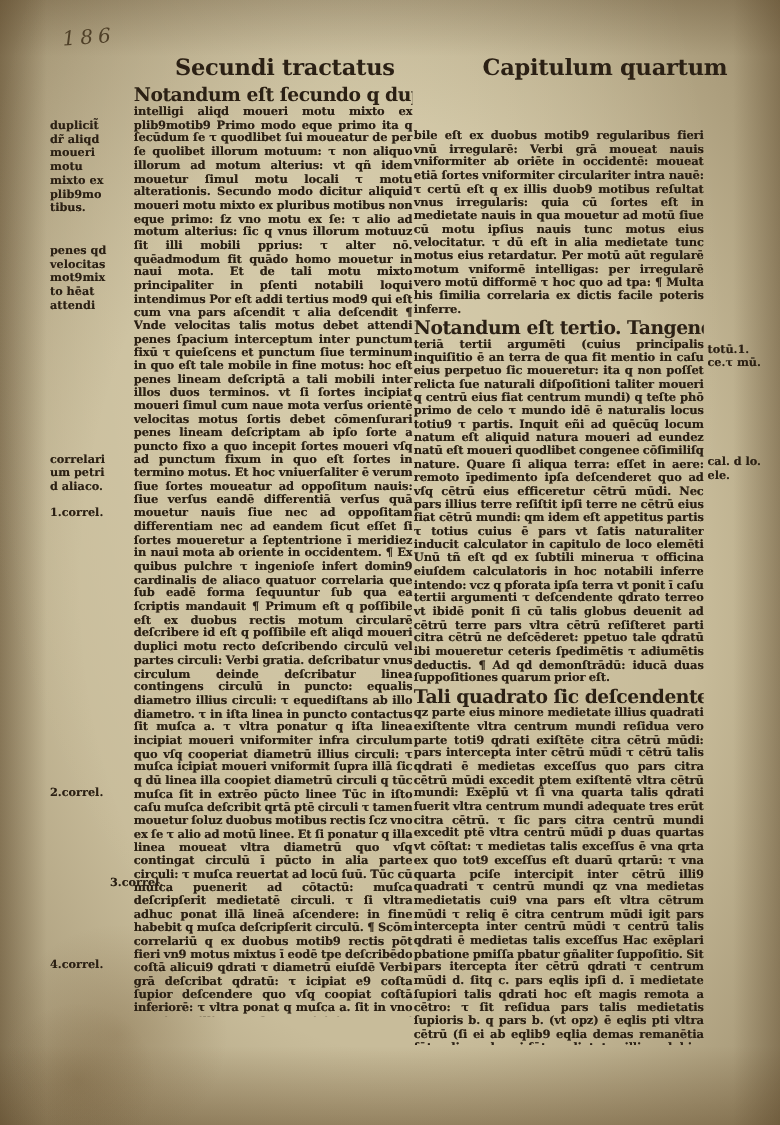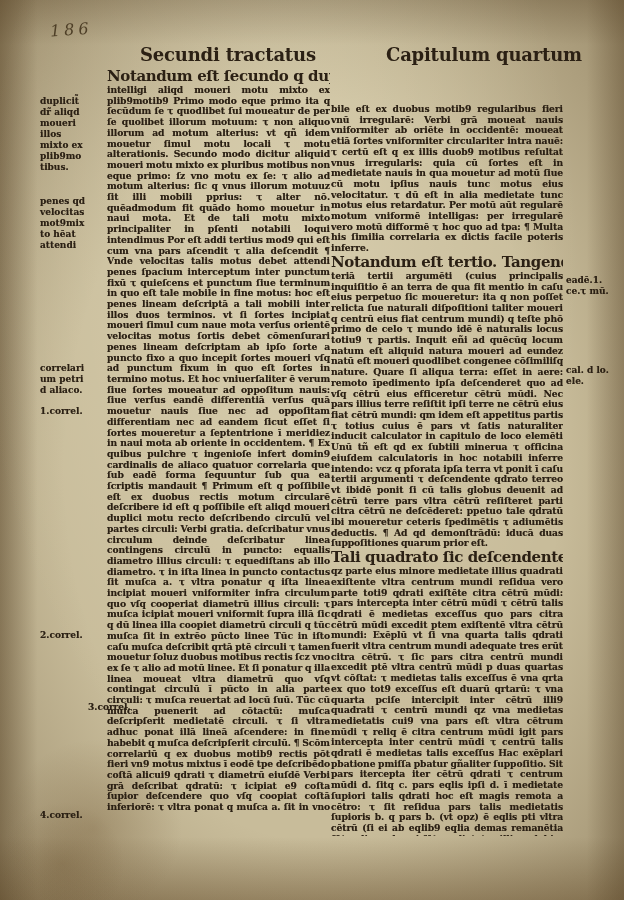--- a/index.html
+++ b/index.html
@@ -71,35 +71,35 @@
     <p class="body-text">bile eſt ex duobus motib9 regularibus fieri vnū irregularē: Verbi grā moueat nauis vniformiter ab oriēte in occidentē: moueat etiā ſortes vniformiter circulariter intra nauē: τ certū eſt q ex illis duob9 motibus reſultat vnus irregularis: quia cū ſortes eſt in medietate nauis in qua mouetur ad motū ſiue cū motu ipſius nauis tunc motus eius velocitatur. τ dū eſt in alia medietate tunc motus eius retardatur. Per motū aūt regularē motum vniformē intelligas: per irregularē vero motū difformē τ hoc quo ad tpa: ¶ Multa his ſimilia correlaria ex dictis facile poteris inferre.</p>
     <p class="incipit">Notandum eſt tertio. Tangendo ma</p>
     <p class="body-text">teriā tertii argumēti (cuius principalis inquiſitio ē an terra de qua fit mentio in caſu eius perpetuo ſic moueretur: ita q non poſſet relicta ſue naturali diſpoſitioni taliter moueri q centrū eius fiat centrum mundi) q teſte phō primo de celo τ mundo idē ē naturalis locus totiu9 τ partis. Inquit eñi ad quēcūq locum natum eſt aliquid natura moueri ad eundez natū eſt moueri quodlibet congenee cōſimiliſq nature. Quare ſi aliqua terra: eſſet in aere: remoto īpedimento ipſa deſcenderet quo ad vſq cētrū eius efficeretur cētrū mūdi. Nec pars illius terre reſiſtit ipſi terre ne cētrū eius fiat cētrū mundi: qm idem eſt appetitus partis τ totius cuius ē pars vt ſatis naturaliter inducit calculator in capitulo de loco elemēti Unū tñ eſt qd ex ſubtili minerua τ officina eiuſdem calculatoris in hoc notabili inferre intendo: vcz q pforata ipſa terra vt ponit ī caſu tertii argumenti τ deſcendente qdrato terreo vt ibidē ponit ſi cū talis globus deuenit ad cētrū terre pars vltra cētrū reſiſteret parti citra cētrū ne deſcēderet: ppetuo tale qdratū ibi moueretur ceteris ſpedimētis τ adiumētis deductis. ¶ Ad qd demonſtrādū: iducā duas ſuppoſitiones quarum prior eſt.</p>
     <p class="incipit">Tali quadrato ſic deſcendente: vna=</p>
     <p class="body-text">qz parte eius minore medietate illius quadrati exiſtente vltra centrum mundi reſidua vero parte toti9 qdrati exiſtēte citra cētrū mūdi: pars intercepta inter cētrū mūdi τ cētrū talis qdrati ē medietas exceſſus quo pars citra cētrū mūdi excedit ptem exiſtentē vltra cētrū mundi: Exēplū vt ſi vna quarta talis qdrati fuerit vltra centrum mundi adequate tres erūt citra cētrū. τ ſic pars citra centrū mundi excedit ptē vltra centrū mūdi p duas quartas vt cōſtat: τ medietas talis exceſſus ē vna qrta ex quo tot9 exceſſus eſt duarū qrtarū: τ vna quarta pciſe intercipit inter cētrū illi9 quadrati τ centrū mundi qz vna medietas medietatis cui9 vna pars eſt vltra cētrum mūdi τ reliq ē citra centrum mūdi igit pars intercepta inter centrū mūdi τ centrū talis qdrati ē medietas talis exceſſus Hac exēplari pbatione pmiſſa pbatur gñaliter ſuppoſitio. Sit pars itercepta iter cētrū qdrati τ centrum mūdi d. ſitq c. pars eqlis ipſi d. ī medietate ſupiori talis qdrati hoc eſt magis remota a cētro: τ ſit reſidua pars talis medietatis ſupioris b. q pars b. (vt opz) ē eqlis pti vltra cētrū (ſi ei ab eqlib9 eqlia demas remanētia ſūt eqlia: eqles ei ſūt medietates illius globi τ ēt d. τ c.) ¶ Sic dico q d. eſt medietas totius exceſſus quo pars citra cētrum mundi excedit partem vltra centrum mundi. Quod ſic oſtenditur. quia tota pars citra centrum mūdi excedit partem vltra centrum mūdi per d. τ c. adequate τ d. eſt equale ipſi c. ex hypotheſi ergo d. eſt vna medietas illius totalis exceſſus compoſiti ex c. τ d. quo totali exceſſu pars citra centrum mūdi excedit partem vltra cētrū mundi quod fuit pbandū</p>
   </div>
 
   <div class="margin-note lm" style="top:96px;">duplicit̃
 dr̃ aliqd
 moueri
-illos
+motu
 mixto ex
 plib9mo
 tibus.</div>
   <div class="margin-note lm" style="top:196px;">penes qd
 velocitas
 mot9mix
 to hēat
 attendi</div>
   <div class="margin-note lm" style="top:329px;margin-top:34px;">correlari
 um petri
 d aliaco.</div>
   <div class="margin-note lm" style="top:406px;">1.correl.</div>
   <div class="margin-note lm" style="top:630px;">2.correl.</div>
   <div class="margin-note lm" style="top:702px;margin-left:48px;">3.correl.</div>
-  <div class="margin-note lm" style="top:810px;">4.correl.</div>
+  <div class="margin-note lm" style="top:767px;">4.correl.</div>
 
-  <div class="margin-note rm" style="top:275px;">eadē.1.
+  <div class="margin-note rm" style="top:275px;">totū.1.
 ce.τ mū.</div>
   <div class="margin-note rm" style="top:365px;">cal. d lo.
 ele.</div>
 
 </div>
 
 </body></html>

